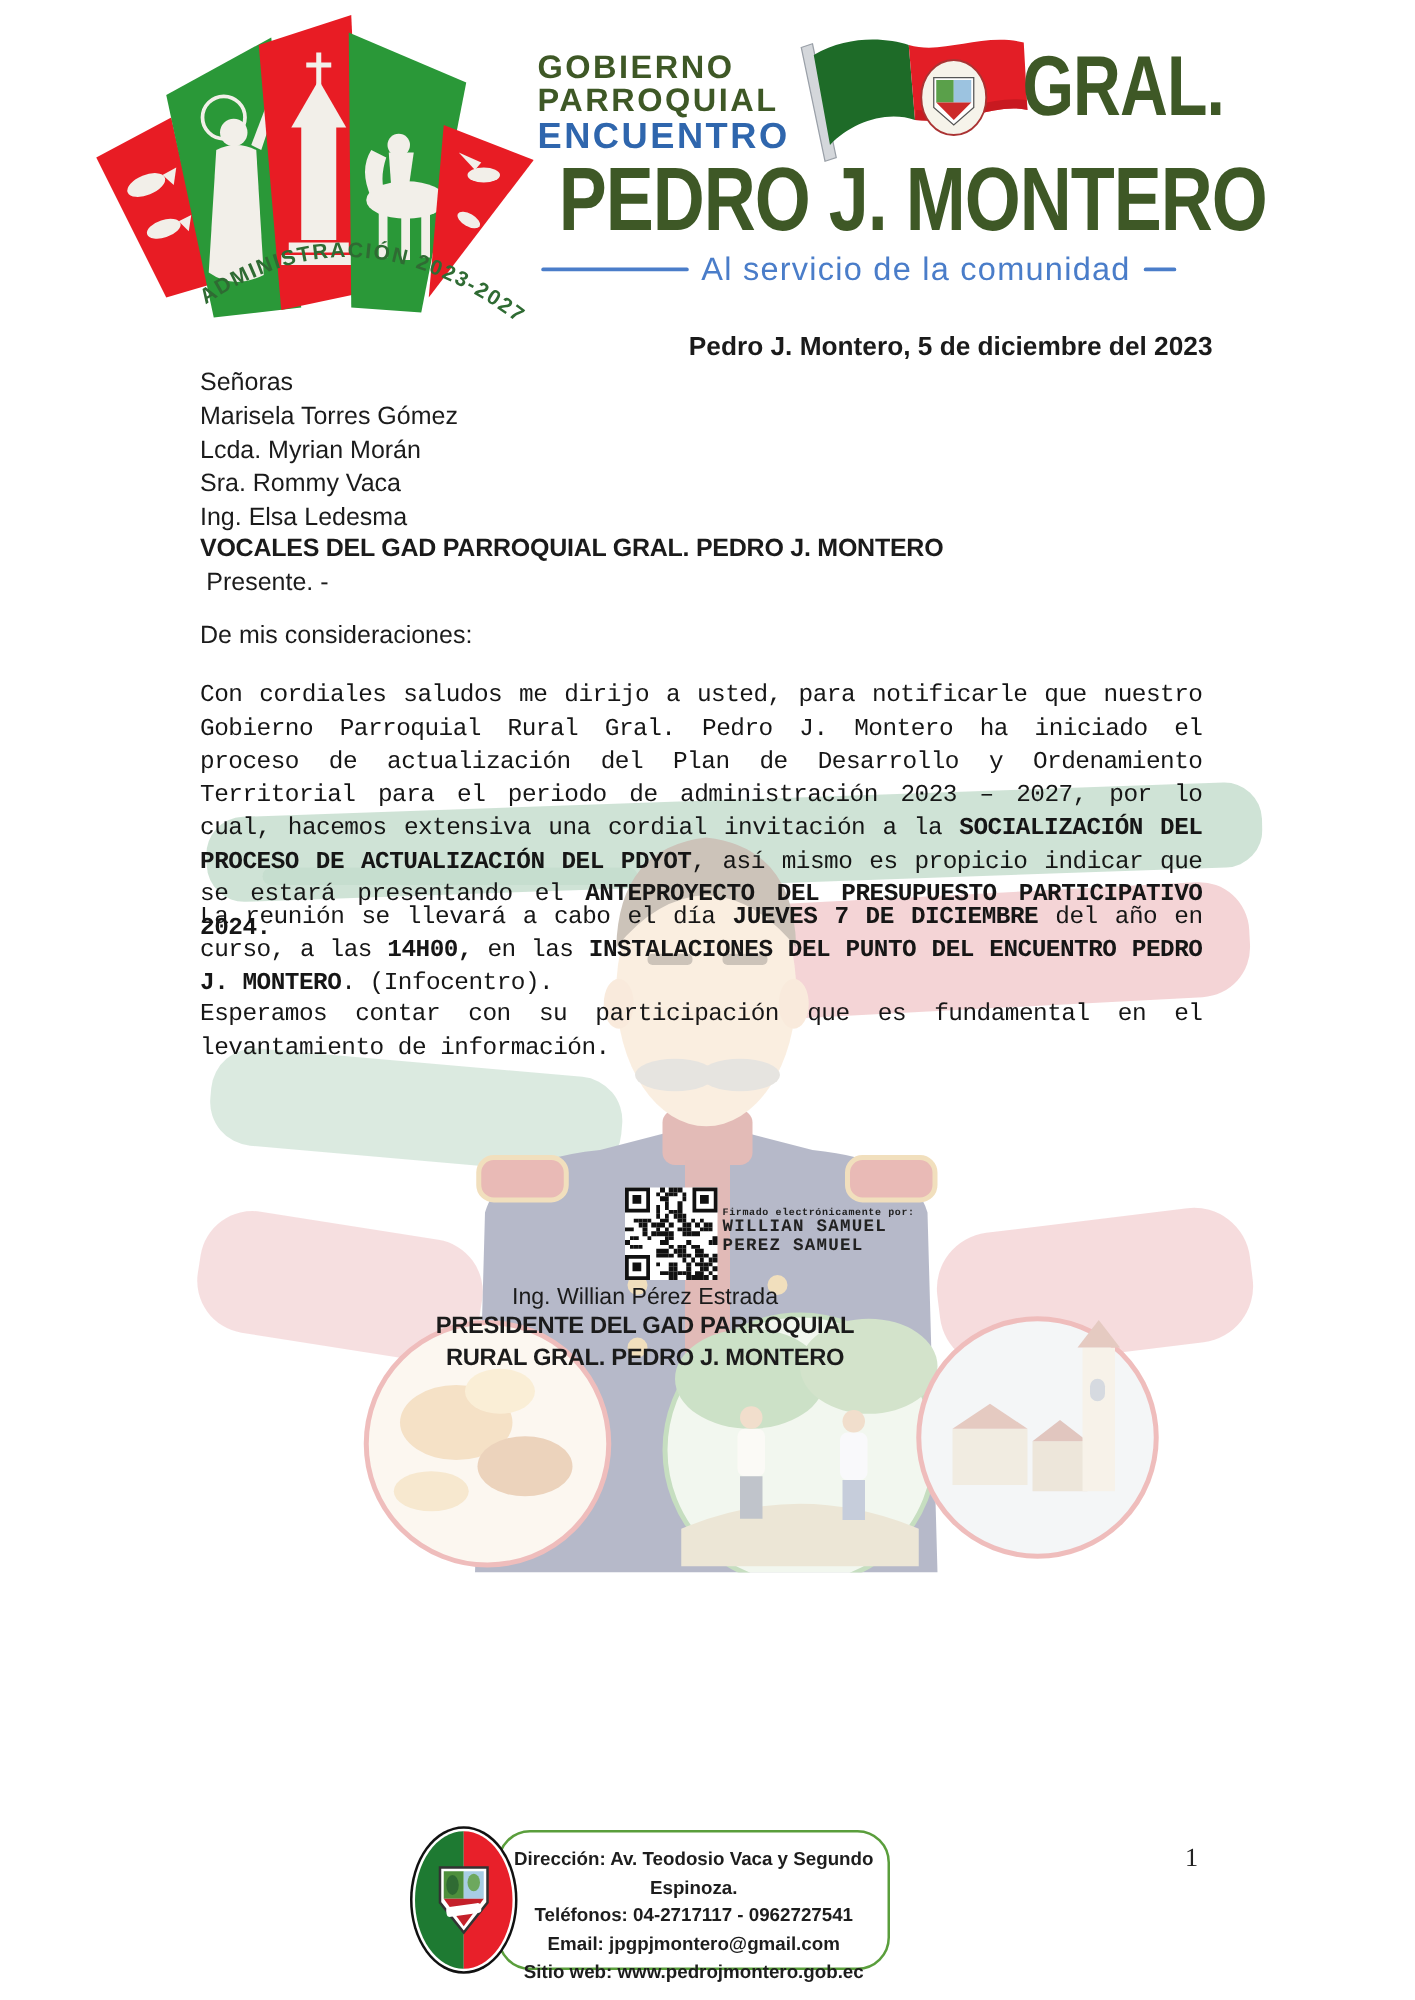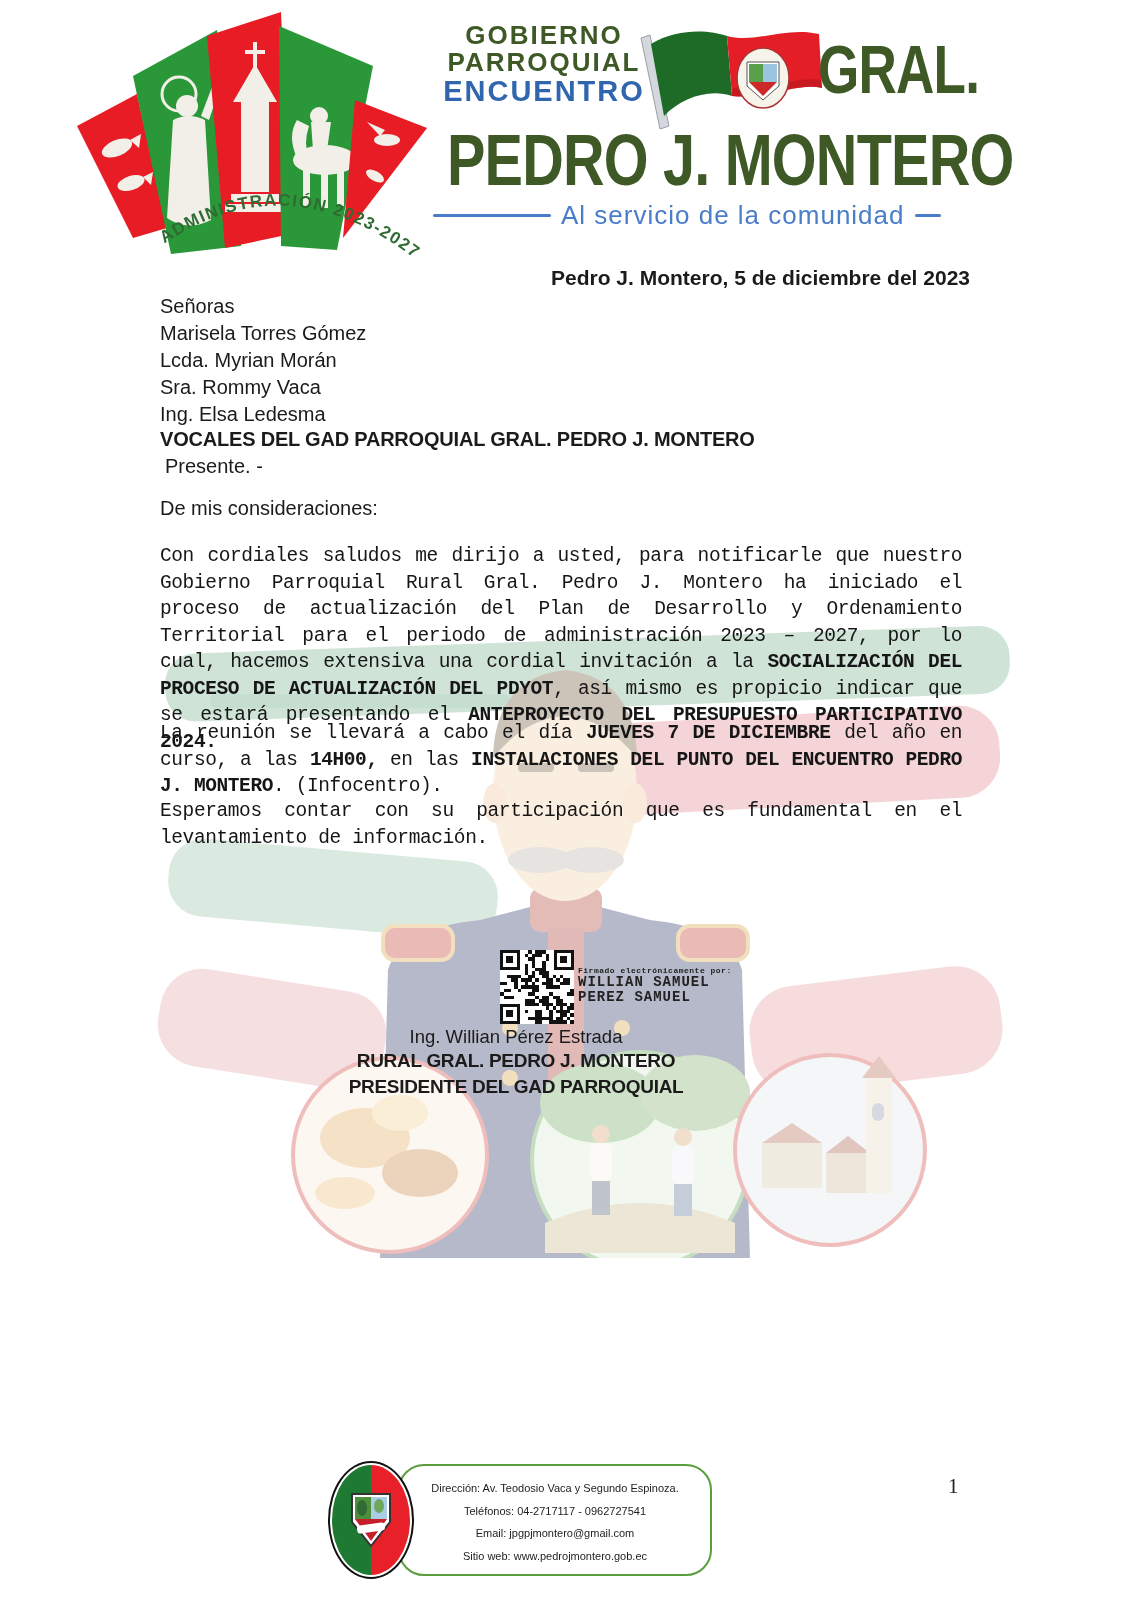--- a/index.html
+++ b/index.html
@@ -2,21 +2,21 @@
 <html><head>
 <meta charset="utf-8">
 <title>Oficio GAD Parroquial</title>
 <style>
   html,body{margin:0;padding:0;background:#ffffff;}
   .page{position:relative;width:1132px;height:1600px;background:#fff;overflow:hidden;
         font-family:"Liberation Sans",sans-serif;color:#1b1b1b;}
   .abs{position:absolute;}
 
   
-  .org-lines{left:430px;top:22px;width:228px;text-align:center;line-height:1.04;}
+  .org-lines{left:430px;top:40px;width:228px;text-align:left;line-height:1.04;}
   .org-l1,.org-l2{font-size:26px;font-weight:800;letter-spacing:2px;color:var(--hgreen);}
   .org-l3{font-size:29px;font-weight:800;letter-spacing:2px;color:var(--hblue);}
   .org-abbr{left:818px;top:30px;font-size:68px;font-weight:800;color:var(--hgreen);
             transform:scaleX(.78);transform-origin:left top;white-space:nowrap;letter-spacing:-1px;}
   .org-name{left:447px;top:119px;font-size:72px;font-weight:800;color:var(--hgreen);
             transform:scaleX(.8);transform-origin:left top;white-space:nowrap;letter-spacing:-1px;}
   .tagline-row{left:433px;top:200px;width:565px;display:flex;align-items:center;gap:10px;}
   .tag-line{height:3px;background:var(--tblue);border-radius:2px;}
   .tag-line.long{width:118px;} .tag-line.short{width:26px;}
   .tagline-text{font-size:26px;font-weight:500;color:var(--tblue);letter-spacing:1px;white-space:nowrap;}
@@ -42,21 +42,21 @@
   .stamp{left:578px;top:966px;font-family:"Liberation Mono",monospace;color:#222;}
   .stamp-label{font-size:8px;font-weight:bold;letter-spacing:.5px;}
   .stamp-name{font-size:14px;font-weight:bold;line-height:15px;letter-spacing:1px;}
   .sig-block{left:156px;top:1026px;width:720px;text-align:center;}
   .sig-name{font-size:18.5px;}
   .sig-title{font-size:19px;font-weight:bold;letter-spacing:-0.3px;line-height:26px;}
 
   
   .footer-box{left:398px;top:1464px;width:314px;height:112px;border:2.5px solid var(--fgreen);
               border-radius:26px;background:#fff;box-sizing:border-box;padding-top:11px;
-              text-align:center;font-size:11px;line-height:22.5px;color:#1d1d1d;}
+              text-align:center;font-size:15px;line-height:22.5px;color:#1d1d1d;font-weight:bold;}
   .emblem{left:326px;top:1458px;}
   .page-number{left:948px;top:1474px;font-family:"Liberation Serif",serif;font-size:21px;color:#222;}
 
   .watermark{left:150px;top:598px;width:860px;height:660px;opacity:.34;pointer-events:none;}
   .txt{z-index:3;} .art{z-index:1;}
 </style>
 </head>
 <body>
 
 <div class="page" style="--hgreen:#3e5826;--hblue:#2f66ad;--tblue:#4a7dc9;--fgreen:#5a9e3c;">
@@ -368,22 +368,22 @@
       <div class="dot" style="left:70.4px;top:70.4px"></div>
     </div>
   <div class="abs stamp txt">
     <div class="stamp-label">Firmado electrónicamente por:</div>
     <div class="stamp-name">WILLIAN SAMUEL</div>
     <div class="stamp-name">PEREZ SAMUEL</div>
   </div>
 
   <div class="abs sig-block txt">
     <div class="sig-name">Ing. Willian Pérez Estrada</div>
+    <div class="sig-title">PRESIDENTE DEL GAD PARROQUIAL</div>
     <div class="sig-title">RURAL GRAL. PEDRO J. MONTERO</div>
-    <div class="sig-title">PRESIDENTE DEL GAD PARROQUIAL</div>
   </div>
 
   <div class="abs footer-box txt">
     <div>Dirección: Av. Teodosio Vaca y Segundo Espinoza.</div>
     <div>Teléfonos: 04-2717117 - 0962727541</div>
     <div>Email: jpgpjmontero@gmail.com</div>
     <div>Sitio web: www.pedrojmontero.gob.ec</div>
   </div>
 
   <svg class="abs emblem txt" viewBox="0 0 90 124" width="90" height="124">

